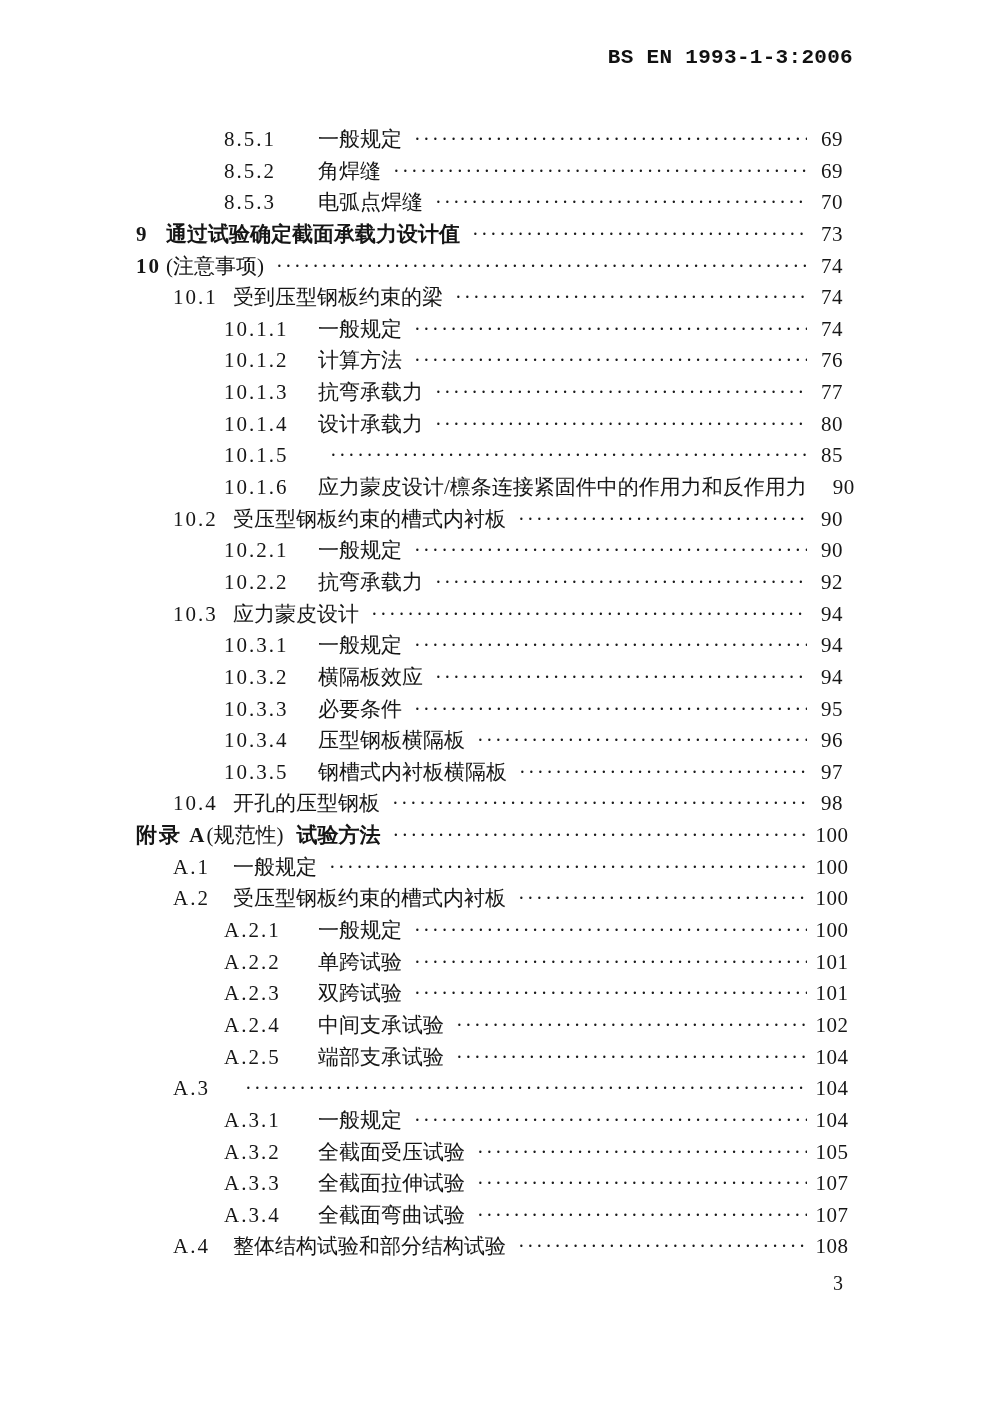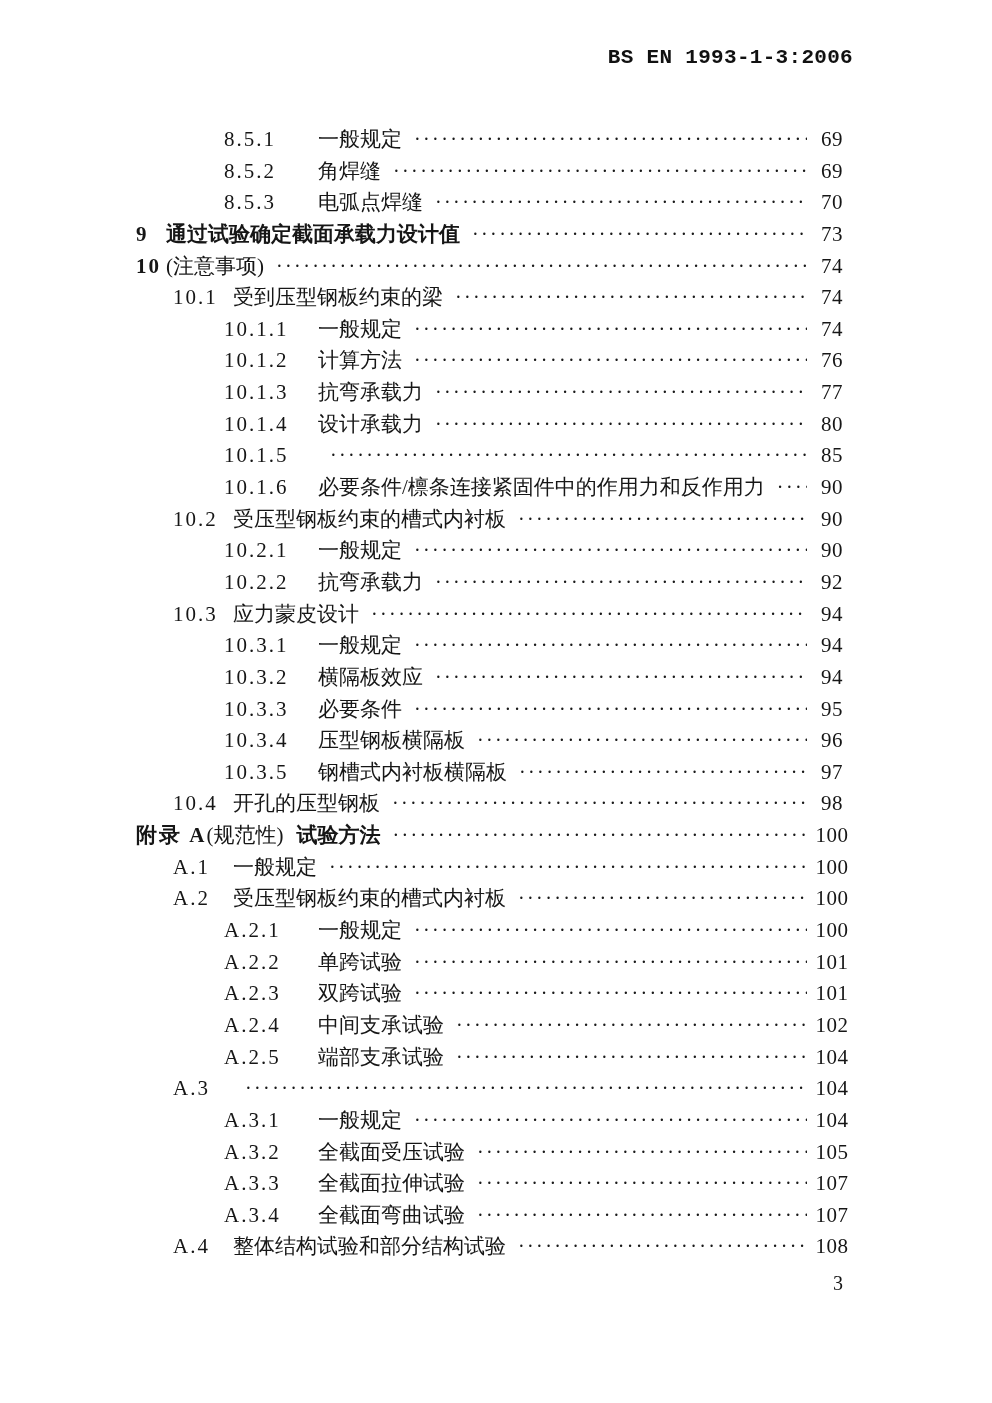--- a/index.html
+++ b/index.html
@@ -143,21 +143,21 @@
       <span class="leader">································································································································································</span>
       <span class="page-col">80</span>
     </div>
     <div class="row lvl3">
       <span class="num">10.1.5</span>
       <span class="leader">································································································································································</span>
       <span class="page-col">85</span>
     </div>
     <div class="row lvl3">
       <span class="num">10.1.6</span>
-      <span class="seg">必要条件/檩条连接紧固件中的作用力和反作用力</span>
+      <span class="seg">应力蒙皮设计/檩条连接紧固件中的作用力和反作用力</span>
       <span class="leader">································································································································································</span>
       <span class="page-col">90</span>
     </div>
     <div class="row lvl2">
       <span class="num">10.2</span>
       <span class="seg">受压型钢板约束的槽式内衬板</span>
       <span class="leader">································································································································································</span>
       <span class="page-col">90</span>
     </div>
     <div class="row lvl3">

